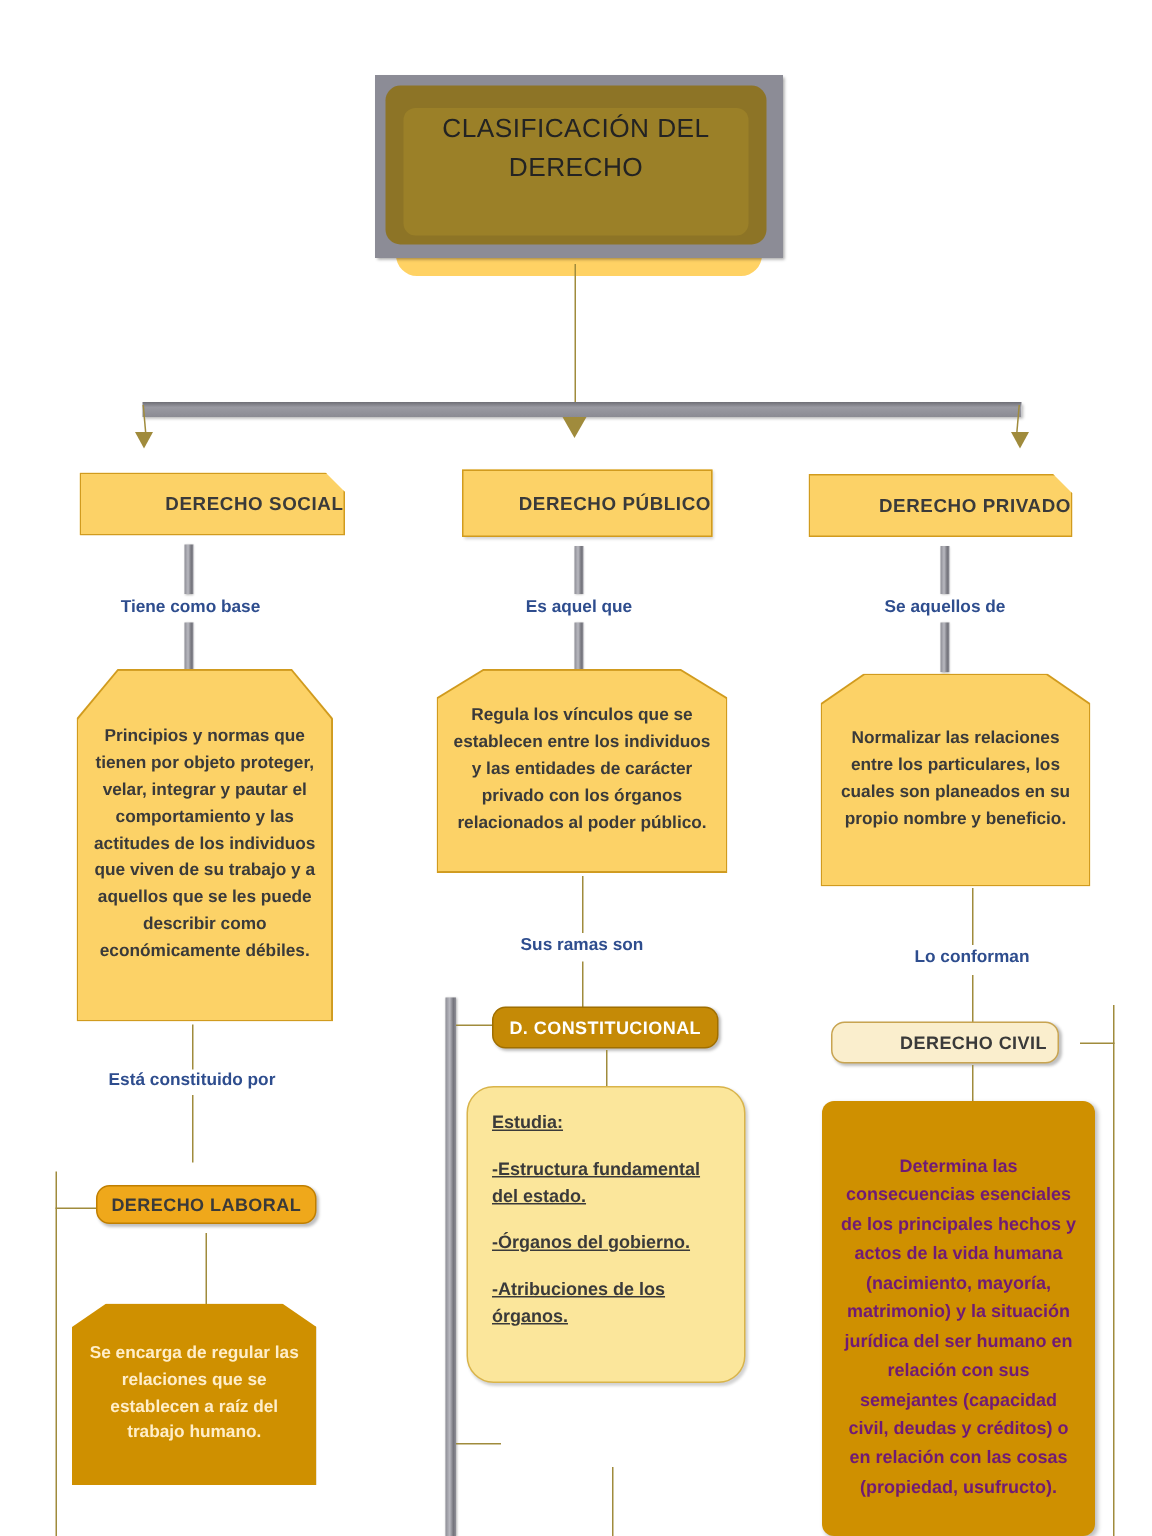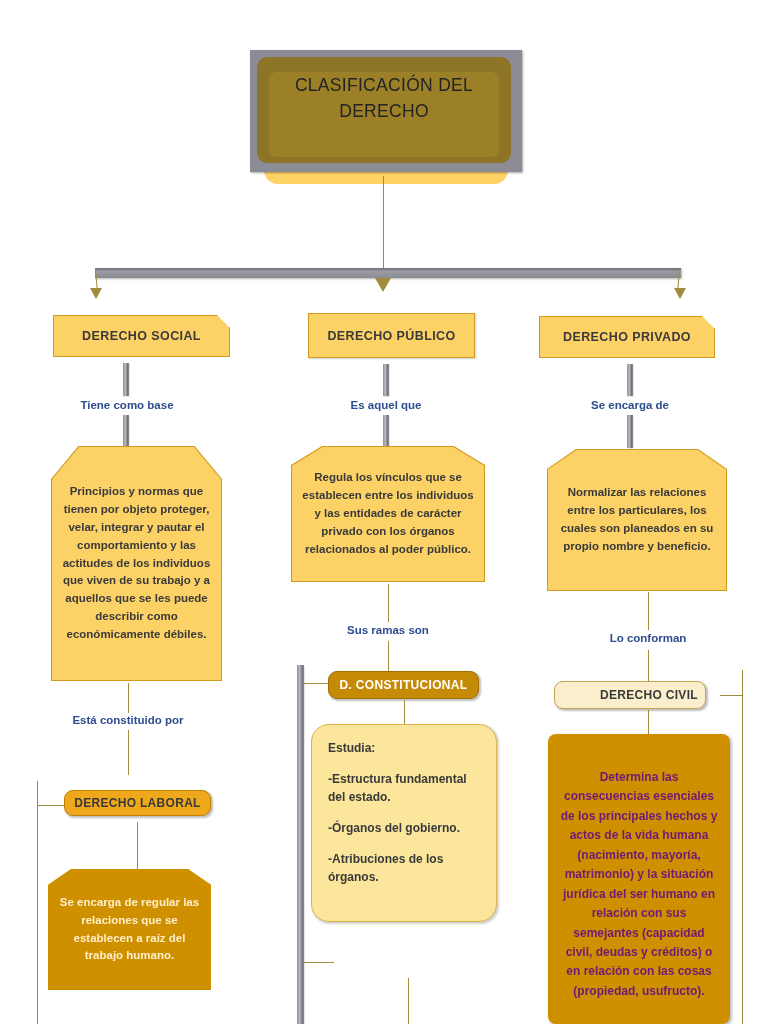--- a/index.html
+++ b/index.html
@@ -49,21 +49,21 @@
   .vline-title{left:383px;top:176px;width:1.4px;height:94px;background:#a08b3c;}
   .tick-l{left:95px;top:270px;width:1.4px;height:22px;background:#a08b3c;transform:rotate(-5deg);transform-origin:top;}
   .tick-r{left:679px;top:270px;width:1.4px;height:22px;background:#a08b3c;transform:rotate(5deg);transform-origin:top;}
 
   .arrow{width:0;height:0;border-left:6px solid transparent;border-right:6px solid transparent;border-top:11px solid #a08b3c;}
   .arrow.big{border-left-width:8px;border-right-width:8px;border-top-width:14px;}
 
   
   .hdr{
     background:#fcd267;border:1px solid #d19b1e;
-    display:flex;align-items:center;justify-content:center;
+    display:flex;align-items:center;justify-content:flex-end;
     font-size:12.5px;font-weight:bold;color:#3a3a3a;
     letter-spacing:.4px;text-align:center;
     box-shadow:1px 1px 2px rgba(0,0,0,.18);
   }
   .hdr.clip{clip-path:polygon(0 0, calc(100% - 13px) 0, 100% 13px, 100% 100%, 0 100%);}
   .hdr-social{left:53px;top:315px;width:177px;height:42px;}
   .hdr-publico{left:308px;top:313px;width:167px;height:45px;}
   .hdr-privado{left:539px;top:316px;width:176px;height:42px;}
 
   
@@ -108,21 +108,21 @@
   .pill-dark{background:#c58a06;border:1px solid #a06f00;color:#ffffff;}
   .pill-amber{background:#efa81b;border:1px solid #c07f00;color:#3a3a3a;}
   .pill-cream{background:#faeecd;border:1px solid #c8a451;color:#3a3a3a;}
 
   .soft{
     background:#fbe69b;border:1px solid #d9b44a;border-radius:18px;
     box-shadow:1.5px 1.5px 2px rgba(0,0,0,.18);
     padding:14px 14px 10px 16px;
     font-size:12px;font-weight:bold;color:#3a3a3a;line-height:1.5;
   }
-  .soft p{margin:0 0 13px 0;}
+  .soft p{margin:0 0 13px 0;text-decoration:underline;}
   .soft p:last-child{margin-bottom:12px;}
 
   .bigdark{
     background:#cf9000;border-radius:8px;
     box-shadow:1.5px 1.5px 3px rgba(0,0,0,.25);
     display:flex;align-items:flex-start;justify-content:center;
     text-align:center;color:#701a75;font-weight:bold;
     font-size:12px;line-height:1.62;padding:34px 12px 0 12px;
   }
 
@@ -212,21 +212,21 @@
     <p>-Atribuciones de los órganos.</p>
   </div>
 
   <div class="abs thin thinv" style="left:408px;top:978px;height:46px;"></div>
 
   <div class="abs hdr hdr-privado clip">
     <span>DERECHO PRIVADO</span>
   </div>
 
   <div class="abs vbar" style="left:627px;top:364px;width:6px;height:32px;"></div>
-  <div class="abs blab" style="left:545px;top:399px;width:170px;">Se encarga de</div>
+  <div class="abs blab" style="left:545px;top:399px;width:170px;">Se aquellos de</div>
   <div class="abs vbar" style="left:627px;top:415px;width:6px;height:33px;"></div>
 
   <div class="abs pent-border" style="left:547px;top:449px;width:180px;height:142px;"></div>
   <div class="abs pent" style="left:548px;top:450px;width:178px;height:140px;">
     <span class="pent-txt">Normalizar las relaciones entre los particulares, los cuales son planeados en su propio nombre y beneficio.</span>
   </div>
 
   <div class="abs thin thinv" style="left:648px;top:592px;height:38px;"></div>
   <div class="abs blab" style="left:563px;top:632px;width:170px;">Lo conforman</div>
   <div class="abs thin thinv" style="left:648px;top:650px;height:32px;"></div>

